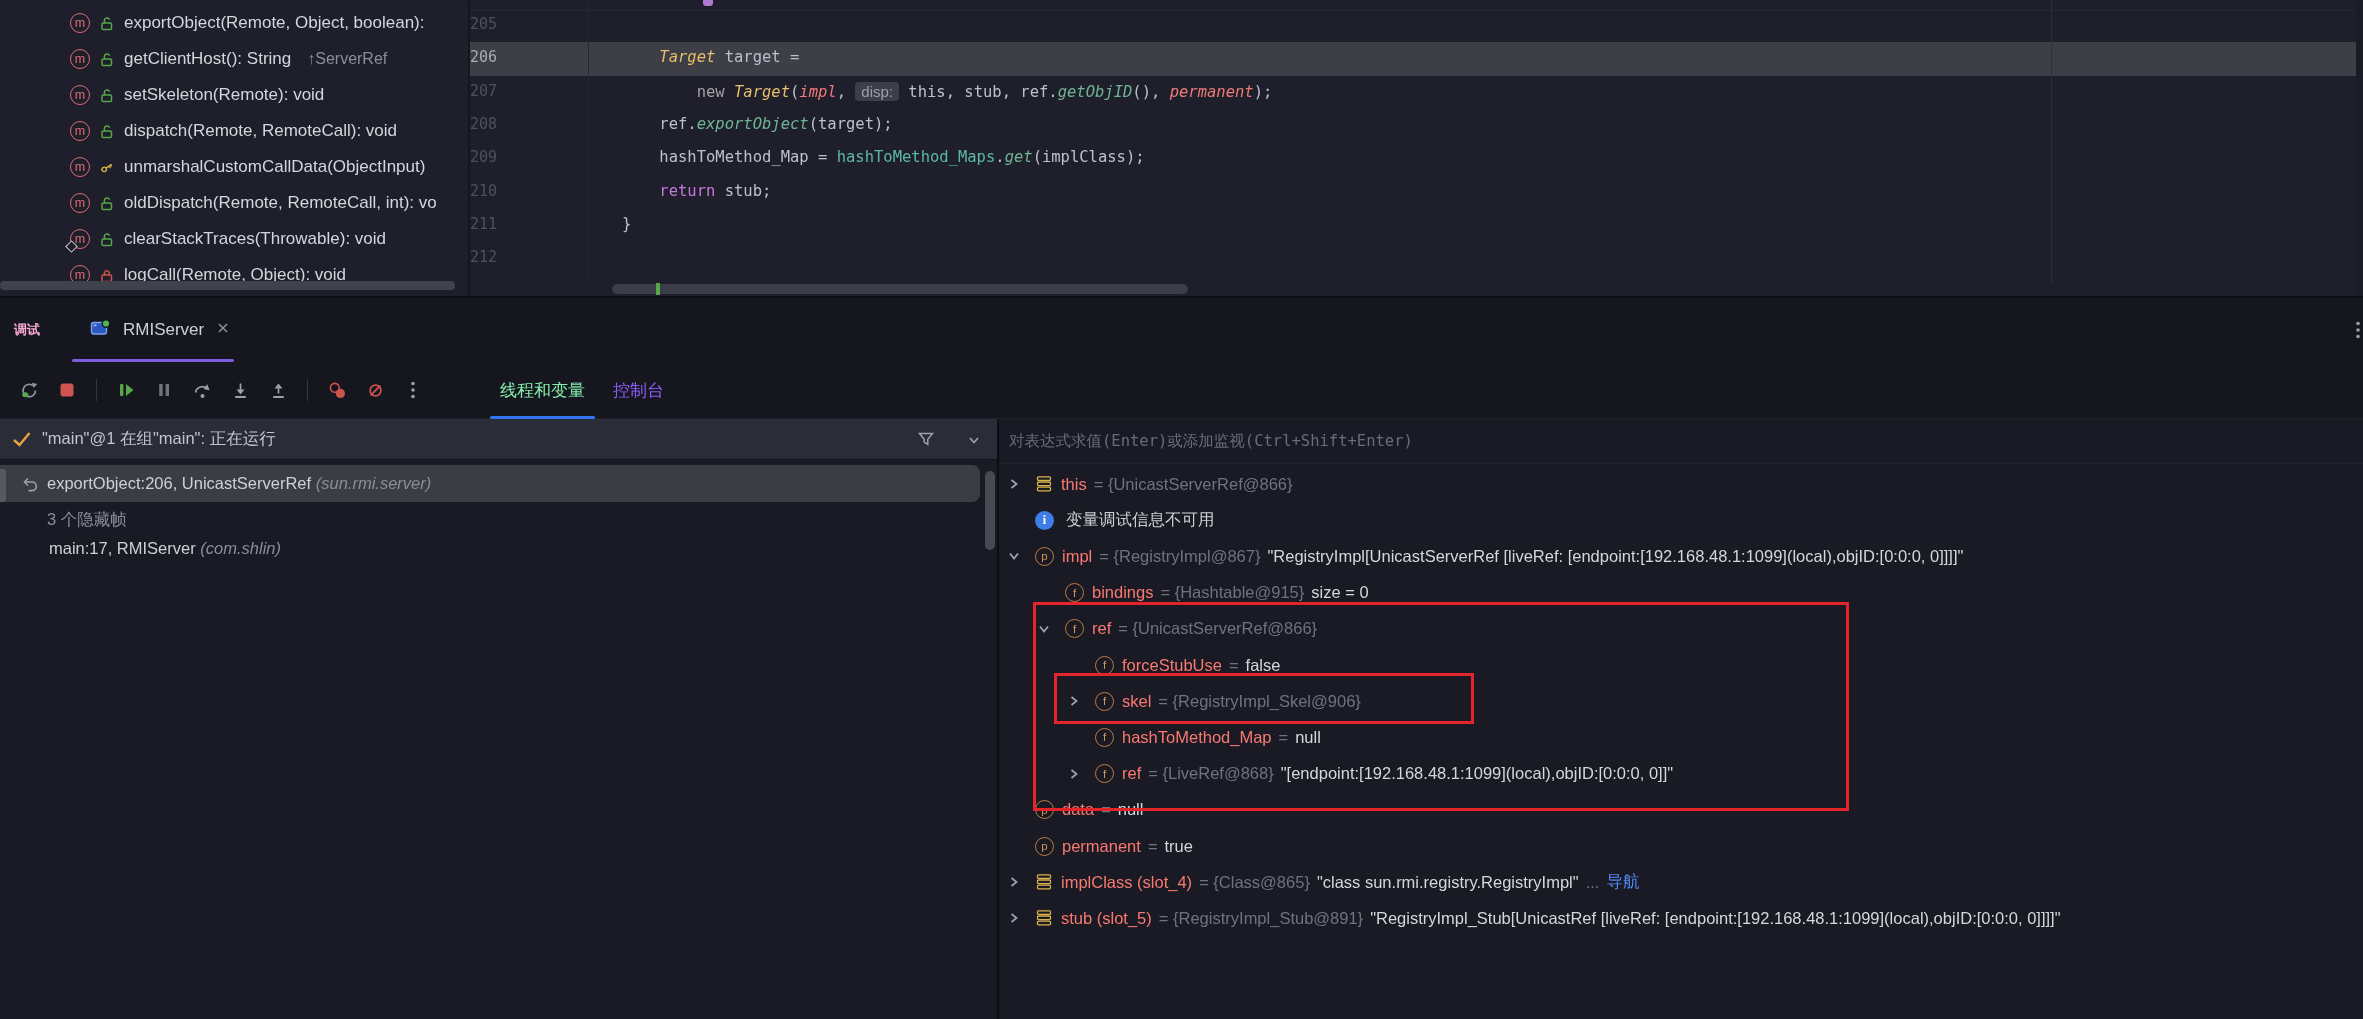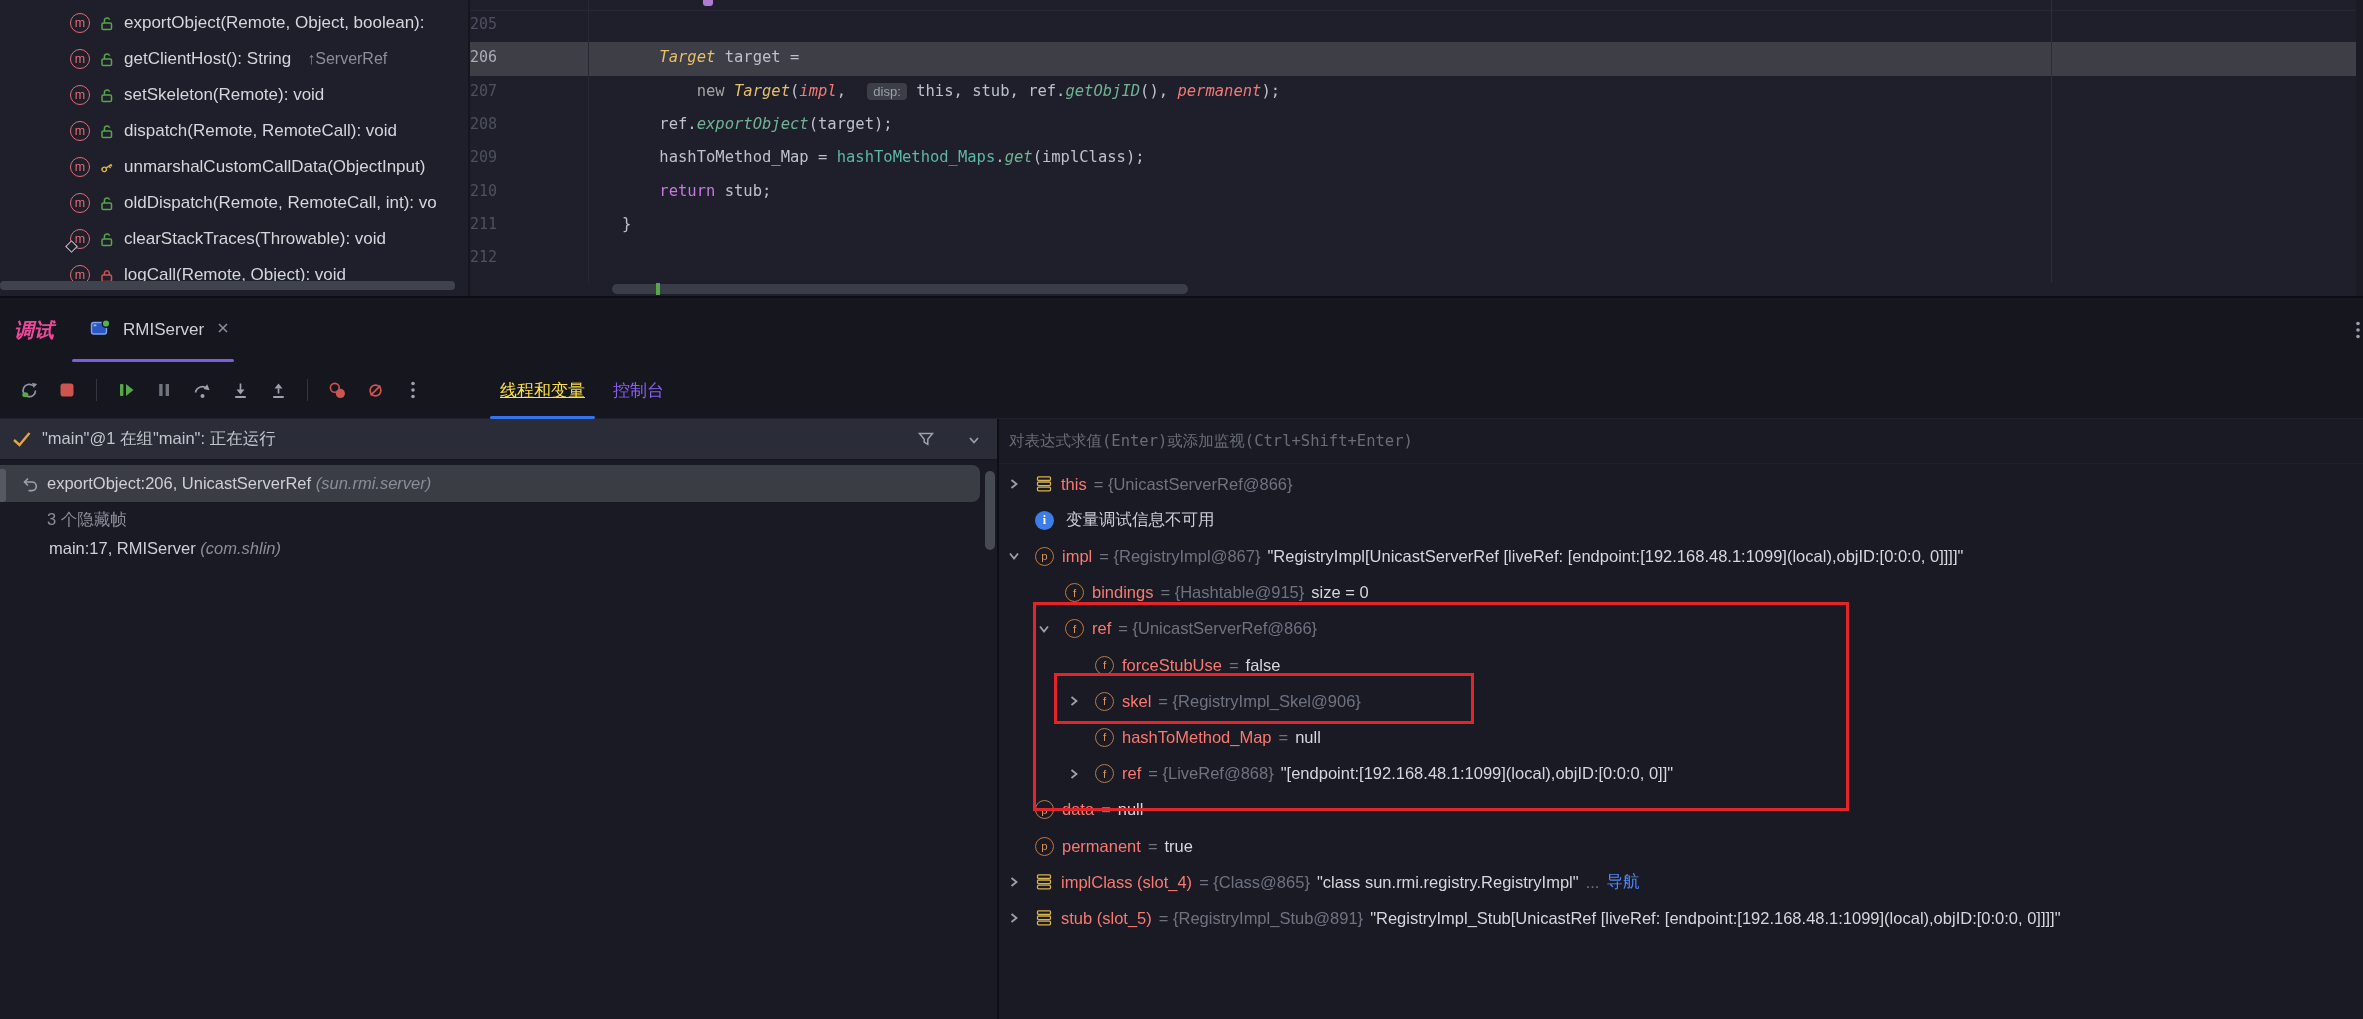--- a/index.html
+++ b/index.html
@@ -17,40 +17,40 @@
   #member-hscroll{position:absolute;left:0;top:281px;width:455px;height:9px;background:#3f434d;border-radius:4px;}
   
   #gutter-sep{position:absolute;left:588px;top:0;width:1px;height:283px;background:#262834;}
   .num{position:absolute;left:470px;width:58px;font-family:"DejaVu Sans Mono",monospace;font-size:15px;color:#4d515e;height:33px;line-height:33px;}
   .num.cur{color:#a9acb6;}
   #caret-band{position:absolute;left:470px;top:42px;width:1886px;height:34px;background:#3d3e46;}
   .code-line{position:absolute;left:622px;height:33px;line-height:33px;font-family:"DejaVu Sans Mono",monospace;font-size:15.5px;white-space:pre;color:#bcc0cc;}
   .tk-d{color:#bcc0cc}.tk-c{color:#e8bf6a;font-style:italic}.tk-k{color:#a3a3a3}
   .tk-p{color:#f07a76;font-style:italic}.tk-m{color:#6fb394;font-style:italic}
   .tk-s{color:#5cb8a2}.tk-r{color:#c678dd}
-  .tk-h{background:#3c3e48;color:#9aa0ab;border-radius:4px;padding:1px 6px;font-size:13px;font-family:"Liberation Sans",sans-serif;font-style:normal;margin-left:12px;}
+  .tk-h{background:#3c3e48;color:#9aa0ab;border-radius:4px;padding:1px 6px;font-size:15px;font-family:"Liberation Sans",sans-serif;font-style:normal;}
   #top-hairline{position:absolute;left:470px;top:10px;width:1886px;height:1px;background:#262836;}
   #frag{position:absolute;left:703px;top:0;width:10px;height:6px;background:#b07ad0;border-radius:0 0 3px 3px;}
   #wrap-guide{position:absolute;left:2051px;top:0;width:1px;height:283px;background:#2c2e3a;}
   #right-strip{position:absolute;left:2356px;top:0;width:7px;height:296px;background:#1a1b24;}
   #editor-hscroll{position:absolute;left:612px;top:284px;width:576px;height:10px;background:#3a3e48;border-radius:5px;}
   #vcs-mark{position:absolute;left:656px;top:283px;width:4px;height:12px;background:#57a64a;}
   
   #debug-panel{position:absolute;left:0;top:296px;width:2363px;height:723px;background:#191a24;border-top:2px solid #0c0d12;}
   #dbg-header{position:absolute;left:0;top:0;width:2363px;height:64px;background:#15161e;}
-  #dbg-title{position:absolute;left:14px;top:0;height:64px;display:flex;align-items:center;color:#ec4899;font-size:20px;font-weight:bold;font-style:italic;}
+  #dbg-title{position:absolute;left:14px;top:0;height:64px;display:flex;align-items:center;color:#f9a8d4;font-size:13px;font-weight:bold;}
   #session-tab{position:absolute;left:78px;top:0;height:64px;display:flex;align-items:center;gap:12px;padding:0 12px;}
   #session-tab:after{content:"";position:absolute;left:-6px;right:8px;bottom:0;height:3px;background:#7d5ce0;border-radius:2px;}
   #session-label{color:#ced0d6;font-size:17px;}
   #hdr-kebab{position:absolute;right:1px;top:22px;}
   #dbg-toolbar{position:absolute;left:0;top:64px;width:2363px;height:57px;background:#15161e;border-bottom:1px solid #20212c;display:flex;align-items:center;padding-left:12px;box-sizing:border-box;}
   .tbtn{width:34px;height:34px;display:flex;align-items:center;justify-content:center;border-radius:4px;flex:0 0 auto;}
   .tsep{width:1px;height:22px;background:#33363f;margin:0 8px;flex:0 0 auto;}
   .dbg-tab{height:57px;display:flex;align-items:center;padding:0 14px;position:relative;color:#8b5cf6;font-size:17px;flex:0 0 auto;}
-  .dbg-tab.active{color:#fde047;text-decoration:underline;}
+  .dbg-tab.active{color:#86efac;}
   .dbg-tab.active:after{content:"";position:absolute;left:4px;right:4px;bottom:0;height:3px;background:#3574f0;border-radius:2px;}
   #tabs-holder{display:flex;margin-left:56px;height:57px;}
   #dbg-content{position:absolute;left:0;top:121px;width:2363px;height:602px;background:#191a24;}
   #left-pane{position:absolute;left:0;top:0;width:997px;height:602px;overflow:hidden;}
   #pane-divider{position:absolute;left:997px;top:0;width:2px;height:602px;background:#0d0e14;}
   #right-pane{position:absolute;left:999px;top:0;width:1364px;height:602px;overflow:hidden;}
   #thread-row{position:absolute;left:0;top:0;width:997px;height:40px;background:#2a2c38;border-bottom:1px solid #14151f;display:flex;align-items:center;}
   #thread-check{margin-left:12px;flex:0 0 auto;display:flex;}
   #thread-text{margin-left:10px;color:#c3c5cc;font-size:16.5px;white-space:nowrap;}
   #thread-funnel{position:absolute;right:62px;top:12px;}

